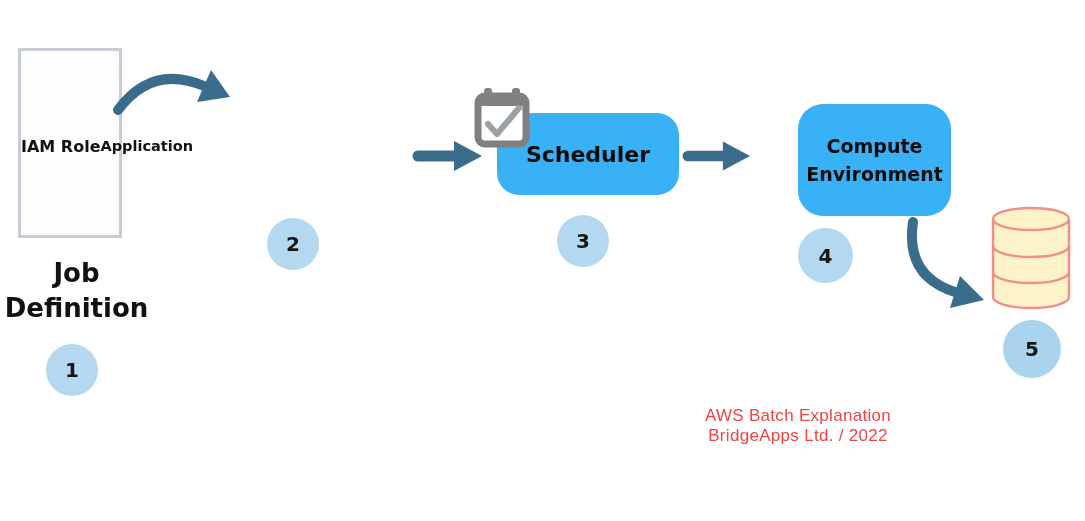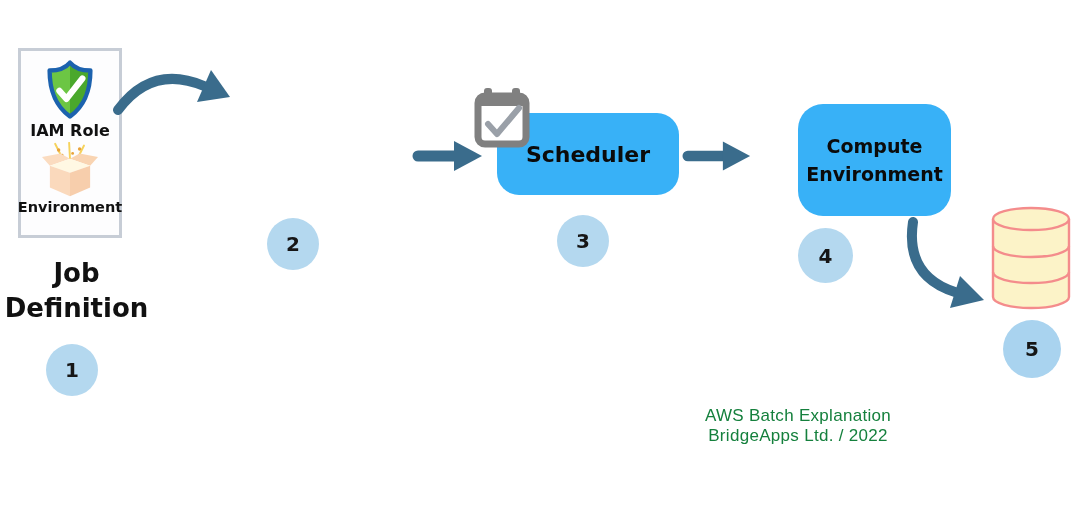--- a/index.html
+++ b/index.html
@@ -4,21 +4,21 @@
 <style>
   html,body{margin:0;padding:0;background:#ffffff;}
   .canvas{
     position:relative;width:1085px;height:521px;background:#ffffff;
     font-family:"DejaVu Sans","Liberation Sans",sans-serif;overflow:hidden;
   }
   
   .jd-box{
     position:absolute;left:18px;top:48px;width:104px;height:190px;
     background:#fdfdfe;border:3px solid #c7cdd6;box-sizing:border-box;
-    display:flex;flex-direction:column;align-items:center;padding-top:8px;
+    display:flex;align-items:center;padding-top:8px;
   }
   .jd-label{
     font-weight:bold;font-size:16px;color:#111;line-height:1.1;
     white-space:nowrap;margin:1px 0 2px 0;
   }
   .jd-label.app{font-size:14.5px;margin-top:2px;}
   .jd-title{
     position:absolute;left:-11px;top:256px;width:175px;text-align:center;
     font-weight:bold;font-size:26px;line-height:1.35;color:#111;
   }
@@ -46,21 +46,21 @@
   .svg-abs{position:absolute;}
   .arr1{left:112px;top:58px;}
   .arr2{left:412px;top:139px;}
   .arr3{left:682px;top:139px;}
   .arr4{left:893px;top:214px;}
   .cal{left:474px;top:88px;}
   .db{left:990px;top:206px;}
   
   .footer{
     position:absolute;left:598px;top:406px;width:400px;text-align:center;
-    font-family:"Liberation Sans",sans-serif;color:#15803d;font-size:17px;
+    font-family:"Liberation Sans",sans-serif;color:#ef4444;font-size:17px;
     letter-spacing:.3px;
   }
   .footer .line2{margin-top:0;}
 </style>
 </head>
 <body>
 
 <div class="canvas">
 
   <div class="jd-box">
@@ -87,21 +87,21 @@
         <circle cx="38" cy="13" r="1.6"></circle>
           <circle cx="26" cy="15" r="1.6"></circle>
         <circle cx="45" cy="17" r="1.6"></circle>
       </g>
       <polygon points="12,27 3,17 24,13 35,19" fill="#fbdcc0"></polygon>
       <polygon points="58,27 67,17 46,13 35,19" fill="#f9d4b2"></polygon>
       <polygon points="12,27 35,19 58,27 35,35" fill="#fff8e3"></polygon>
       <polygon points="12,27 35,35 35,62 12,52" fill="#fad9bc"></polygon>
       <polygon points="58,27 35,35 35,62 58,52" fill="#f7ceac"></polygon>
     </svg>
-    <div class="jd-label app">Environment</div>
+    <div class="jd-label app">Application</div>
   </div>
 
   <div class="jd-title">Job Definition</div>
 
   <div class="step-circle c1">1</div>
 
   <svg class="svg-abs arr1" width="130" height="62" viewBox="0 0 130 62">
     <path d="M6,52 Q40,6 92,28" fill="none" stroke="#3a6c8c" stroke-width="10" stroke-linecap="round"></path>
     <polygon points="85,44 99,12 118,39" fill="#3a6c8c"></polygon>
   </svg>

